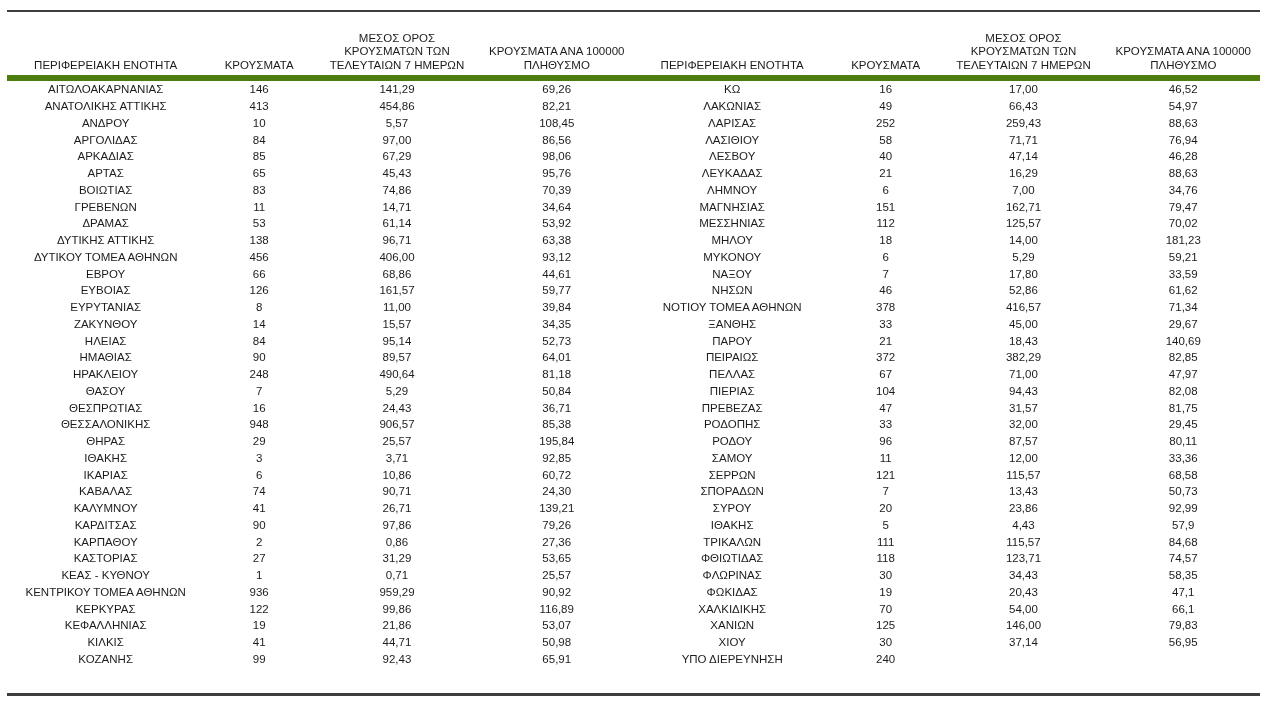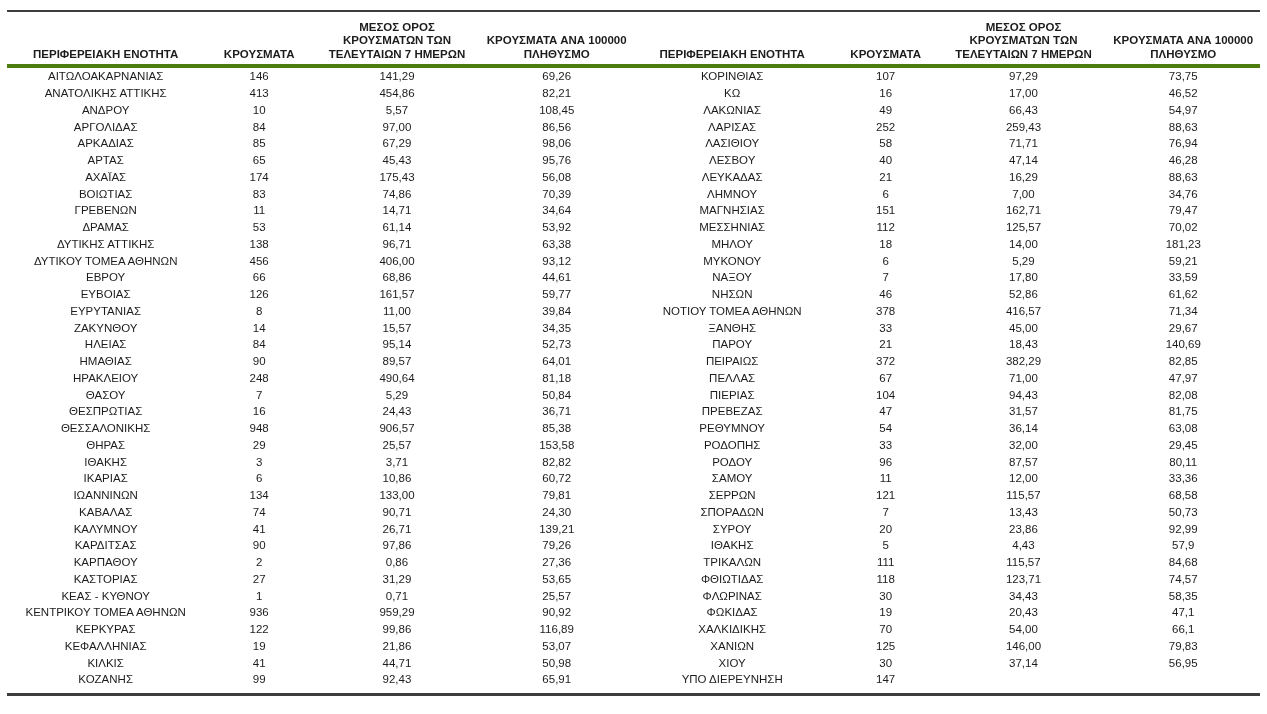--- a/index.html
+++ b/index.html
@@ -29,28 +29,28 @@
     border-collapse: collapse;
     table-layout: fixed;
     width: 50%;
     font-size: 11.5px;
   }
   table.cases-table col.c-region  { width: 31.5%; }
   table.cases-table col.c-cases   { width: 17.5%; }
   table.cases-table col.c-avg     { width: 26.5%; }
   table.cases-table col.c-per100k { width: 24.5%; }
   table.cases-table th {
-    font-weight: bold;
+    font-weight: normal;
     vertical-align: bottom;
     text-align: center;
     white-space: pre-line;
     height: 44px;
-    padding: 5px 2px 3px 2px;
+    padding: 16px 2px 3px 2px;
     line-height: 13.5px;
-    border-bottom: 4px solid #4d7c0f;
+    border-bottom: 6px solid #4d7c0f;
   }
   table.cases-table td {
     text-align: center;
     vertical-align: middle;
     height: 16.75px;
     padding: 0 2px;
     line-height: 12px;
     white-space: nowrap;
     overflow: hidden;
   }
@@ -110,26 +110,20 @@
             <td>67,29</td>
             <td>98,06</td>
           </tr>
           <tr>
             <td>ΑΡΤΑΣ</td>
             <td>65</td>
             <td>45,43</td>
             <td>95,76</td>
           </tr>
           <tr>
-            <td>ΑΧΑΪΑΣ</td>
-            <td>174</td>
-            <td>175,43</td>
-            <td>56,08</td>
-          </tr>
-          <tr>
             <td>ΒΟΙΩΤΙΑΣ</td>
             <td>83</td>
             <td>74,86</td>
             <td>70,39</td>
           </tr>
           <tr>
             <td>ΓΡΕΒΕΝΩΝ</td>
             <td>11</td>
             <td>14,71</td>
             <td>34,64</td>
@@ -209,39 +203,33 @@
           <tr>
             <td>ΘΕΣΣΑΛΟΝΙΚΗΣ</td>
             <td>948</td>
             <td>906,57</td>
             <td>85,38</td>
           </tr>
           <tr>
             <td>ΘΗΡΑΣ</td>
             <td>29</td>
             <td>25,57</td>
-            <td>153,58</td>
+            <td>195,84</td>
           </tr>
           <tr>
             <td>ΙΘΑΚΗΣ</td>
             <td>3</td>
             <td>3,71</td>
-            <td>82,82</td>
+            <td>92,85</td>
           </tr>
           <tr>
             <td>ΙΚΑΡΙΑΣ</td>
             <td>6</td>
             <td>10,86</td>
             <td>60,72</td>
-          </tr>
-          <tr>
-            <td>ΙΩΑΝΝΙΝΩΝ</td>
-            <td>134</td>
-            <td>133,00</td>
-            <td>79,81</td>
           </tr>
           <tr>
             <td>ΚΑΒΑΛΑΣ</td>
             <td>74</td>
             <td>90,71</td>
             <td>24,30</td>
           </tr>
           <tr>
             <td>ΚΑΛΥΜΝΟΥ</td>
             <td>41</td>
@@ -318,26 +306,20 @@
           <th>ΚΡΟΥΣΜΑΤΑ</th>
           <th>ΜΕΣΟΣ ΟΡΟΣ
 ΚΡΟΥΣΜΑΤΩΝ ΤΩΝ
 ΤΕΛΕΥΤΑΙΩΝ 7 ΗΜΕΡΩΝ</th>
           <th>ΚΡΟΥΣΜΑΤΑ ΑΝΑ 100000
 ΠΛΗΘΥΣΜΟ</th>
         </tr>
       </thead>
       <tbody>
           <tr>
-            <td>ΚΟΡΙΝΘΙΑΣ</td>
-            <td>107</td>
-            <td>97,29</td>
-            <td>73,75</td>
-          </tr>
-          <tr>
             <td>ΚΩ</td>
             <td>16</td>
             <td>17,00</td>
             <td>46,52</td>
           </tr>
           <tr>
             <td>ΛΑΚΩΝΙΑΣ</td>
             <td>49</td>
             <td>66,43</td>
             <td>54,97</td>
@@ -444,26 +426,20 @@
             <td>94,43</td>
             <td>82,08</td>
           </tr>
           <tr>
             <td>ΠΡΕΒΕΖΑΣ</td>
             <td>47</td>
             <td>31,57</td>
             <td>81,75</td>
           </tr>
           <tr>
-            <td>ΡΕΘΥΜΝΟΥ</td>
-            <td>54</td>
-            <td>36,14</td>
-            <td>63,08</td>
-          </tr>
-          <tr>
             <td>ΡΟΔΟΠΗΣ</td>
             <td>33</td>
             <td>32,00</td>
             <td>29,45</td>
           </tr>
           <tr>
             <td>ΡΟΔΟΥ</td>
             <td>96</td>
             <td>87,57</td>
             <td>80,11</td>
@@ -535,21 +511,21 @@
             <td>79,83</td>
           </tr>
           <tr>
             <td>ΧΙΟΥ</td>
             <td>30</td>
             <td>37,14</td>
             <td>56,95</td>
           </tr>
           <tr>
             <td>ΥΠΟ ΔΙΕΡΕΥΝΗΣΗ</td>
-            <td>147</td>
+            <td>240</td>
             <td></td>
             <td></td>
           </tr>
         </tbody>
     </table>
 
   </div>
 </div>
 
 </body></html>

